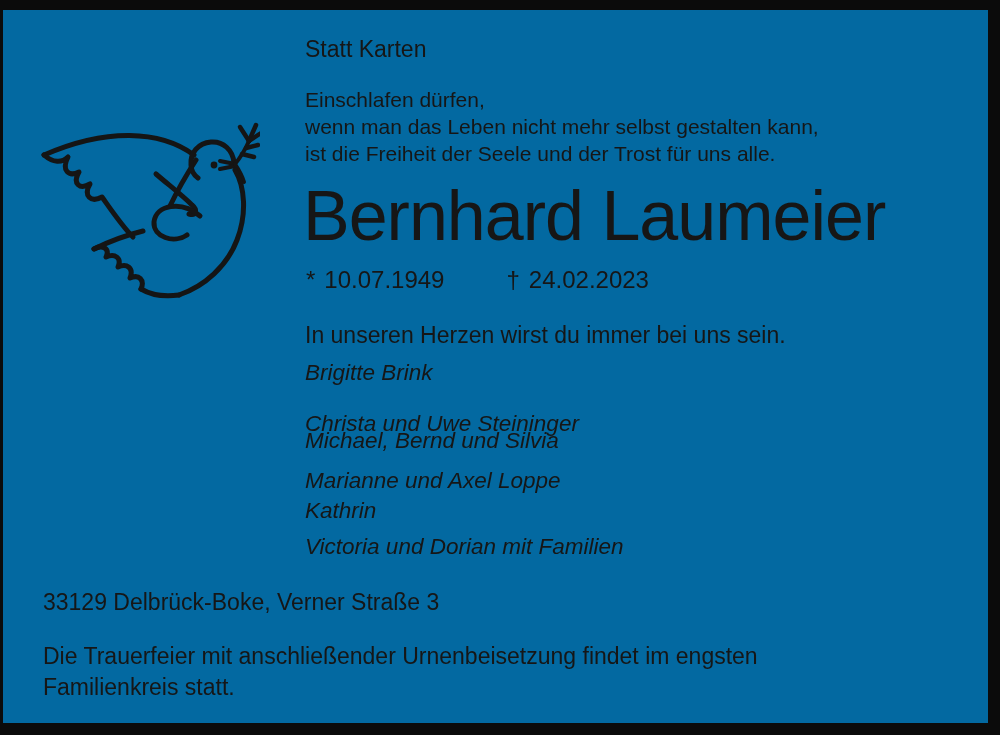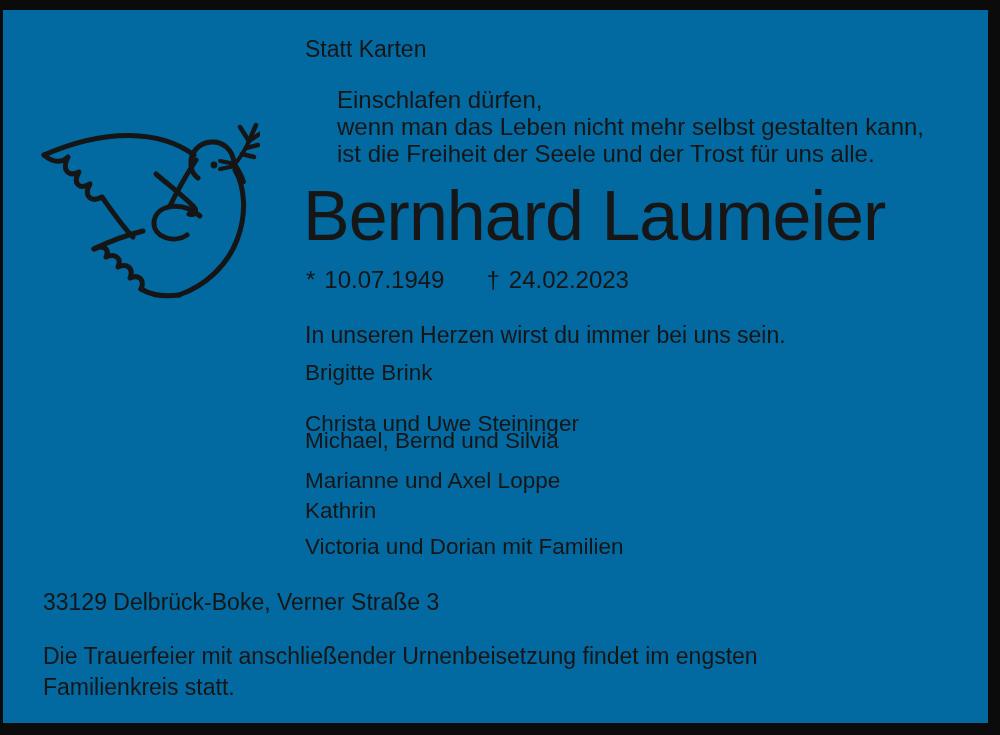--- a/index.html
+++ b/index.html
@@ -11,35 +11,35 @@
     overflow:hidden;
   }
   .page{
     position:absolute;
     left:3px; top:10px; right:12px; bottom:12px;
     background:#0369a1;
     color:#161616;
   }
   .abs{position:absolute;white-space:nowrap;}
   .preline{left:302px;top:27px;font-size:23px;line-height:1.1;}
-  .verse{left:302px;top:76px;font-size:24px;line-height:27px;margin-left:32px;}
+  .verse{left:302px;top:76px;font-size:21px;line-height:27px;}
   .verse div{white-space:nowrap;}
   .name{
     left:300px;top:171px;
     font-size:70px;font-weight:400;letter-spacing:-1px;line-height:1;
     margin:0;
   }
   .dates{
     left:303px;top:257px;
-    display:flex;column-gap:42px;
+    display:flex;column-gap:62px;
     font-size:24px;line-height:1.1;
   }
   .dates .sym{margin-right:9px;}
   .farewell{left:302px;top:312px;font-size:23px;}
-  .mourner{left:302px;font-size:22.5px;line-height:30px;}
+  .mourner{left:302px;font-size:22.5px;line-height:30px;font-style:italic;}
   .m-1{top:348px;} .m-2{top:386px;margin-top:13px;} .m-3{top:416px;}
   .m-4{top:456px;} .m-5{top:486px;} .m-6{top:522px;}
   .address{left:40px;top:579px;font-size:23px;text-align:center;}
   .funeral{left:40px;top:631px;font-size:23px;line-height:31px;}
   .dove{position:absolute;left:25px;top:112px;}
   .dove path{fill:none;stroke:#151515;stroke-width:5;stroke-linecap:round;stroke-linejoin:round;}
   .dove path.thin{stroke-width:4;}
   .dove path.leaf{stroke-width:4.5;}
 </style>
 </head>

